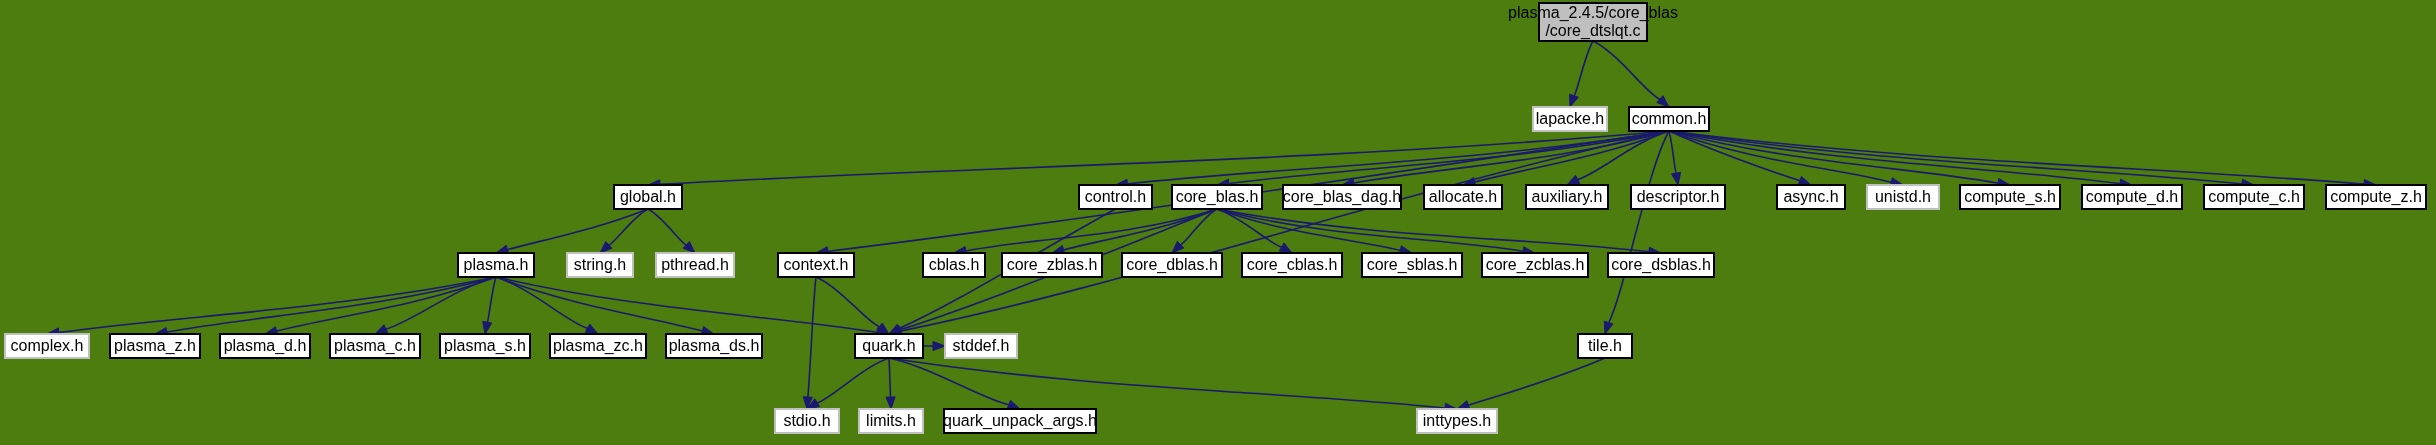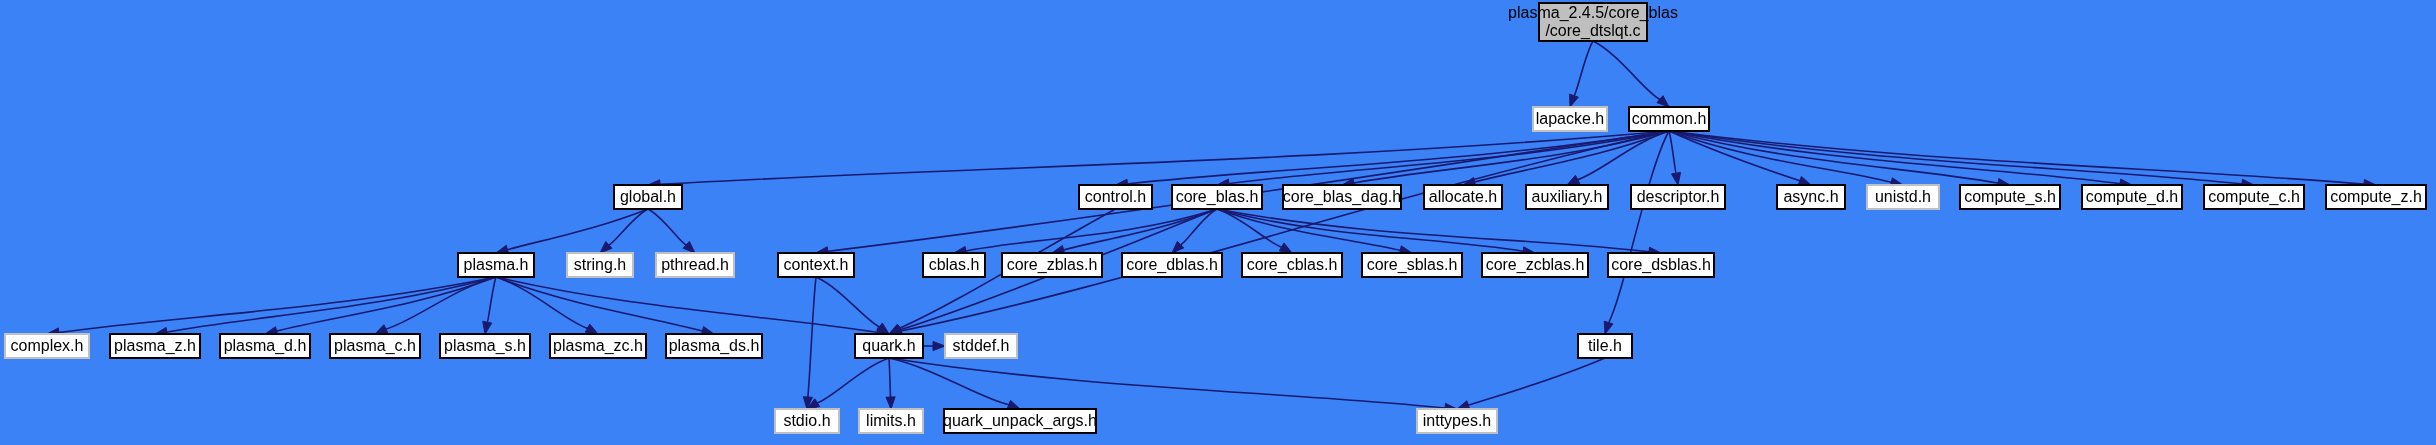--- a/index.html
+++ b/index.html
@@ -4,21 +4,21 @@
 <style>
   html, body {
     margin: 0;
     padding: 0;
     background: #ffffff;
   }
   #graph-root {
     position: relative;
     width: 2436px;
     height: 445px;
-    background: #3b82f6;
+    background: #4d7c0f;
     font-family: "Liberation Sans", sans-serif;
     overflow: hidden;
   }
   #graph-svg {
     position: absolute;
     top: 0; left: 0;
     width: 2436px;
     height: 445px;
   }
   .node-rect {

